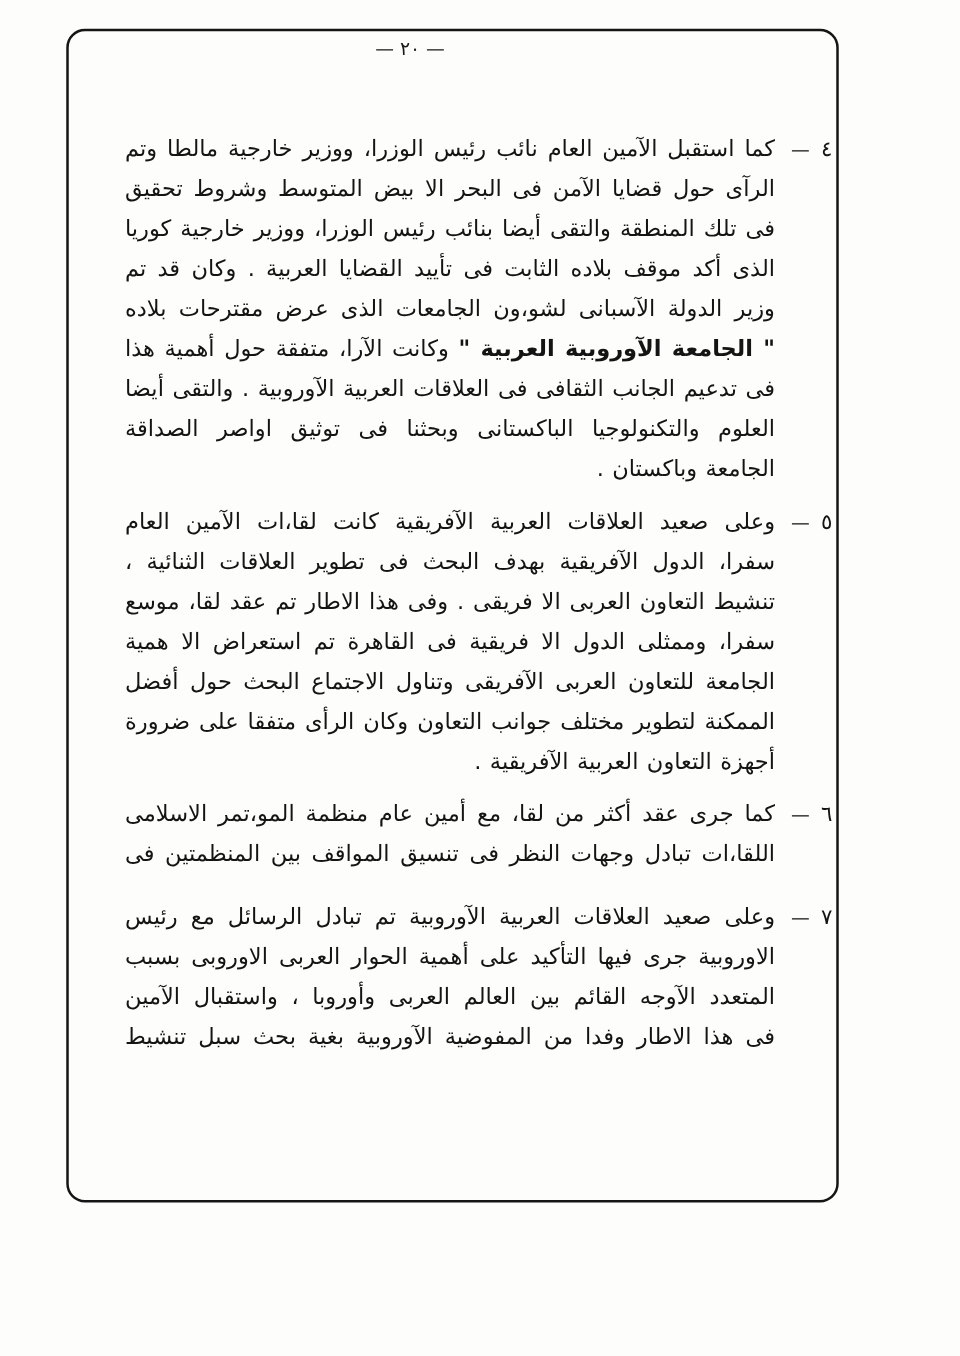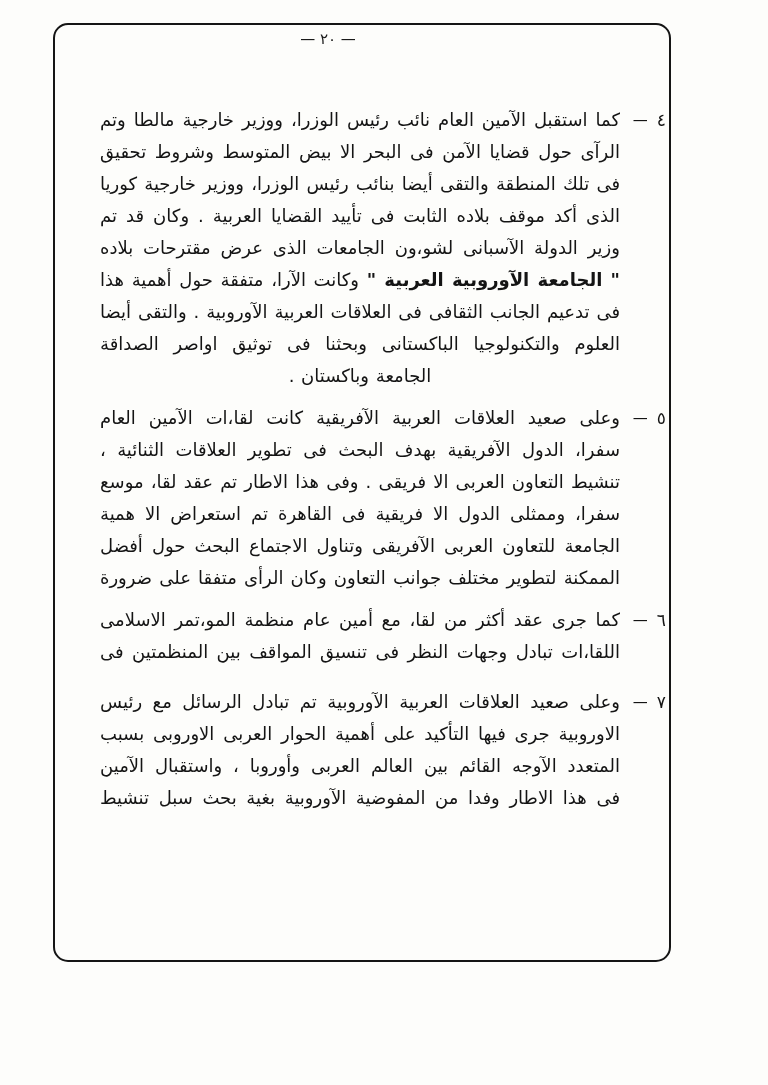--- a/index.html
+++ b/index.html
@@ -65,21 +65,21 @@
     height:32px;
     text-align:justify;
     text-align-last:justify;
     text-justify:inter-word;
     word-spacing:1px;
     white-space:nowrap;   
     overflow:hidden;
   }
   .line{white-space:normal;}
   .line.last{
-    text-align:center;
+    text-align:right;
     text-align-last:auto;
   }
   .bold{font-weight:700;}
 </style>
 </head>
 <body>
 
 <div class="page-frame"></div>
 
 <div class="page-number">— ٢٠ —</div>
@@ -107,20 +107,21 @@
         <span class="num">٥</span>
         <span class="dash">—</span>
       </div>
       <div class="ptext">
         <div class="line">وعلى صعيد العلاقات العربية الآفريقية كانت لقا،ات الآمين العام متواصلة مــع</div>
         <div class="line">سفرا، الدول الآفريقية بهدف البحث فى تطوير العلاقات الثنائية ، وضــــرورة</div>
         <div class="line">تنشيط التعاون العربى الا فريقى . وفى هذا الاطار تم عقد لقا، موسع مع كافـــة</div>
         <div class="line">سفرا، وممثلى الدول الا فريقية فى القاهرة تم استعراض الا همية التى توليهــــــا</div>
         <div class="line">الجامعة للتعاون العربى الآفريقى وتناول الاجتماع البحث حول أفضل الســــبل</div>
         <div class="line">الممكنة لتطوير مختلف جوانب التعاون وكان الرأى متفقا على ضرورة تنشيـــــط</div>
+        <div class="line last">أجهزة التعاون العربية الآفريقية .</div>
       </div>
     </div>
     <div class="paragraph">
       <div class="marker">
         <span class="num">٦</span>
         <span class="dash">—</span>
       </div>
       <div class="ptext">
         <div class="line">كما جرى عقد أكثر من لقا، مع أمين عام منظمة المو،تمر الاسلامى تم خلال هـــذه</div>
         <div class="line">اللقا،ات تبادل وجهات النظر فى تنسيق المواقف بين المنظمتين فى قضايا الساعة</div>

